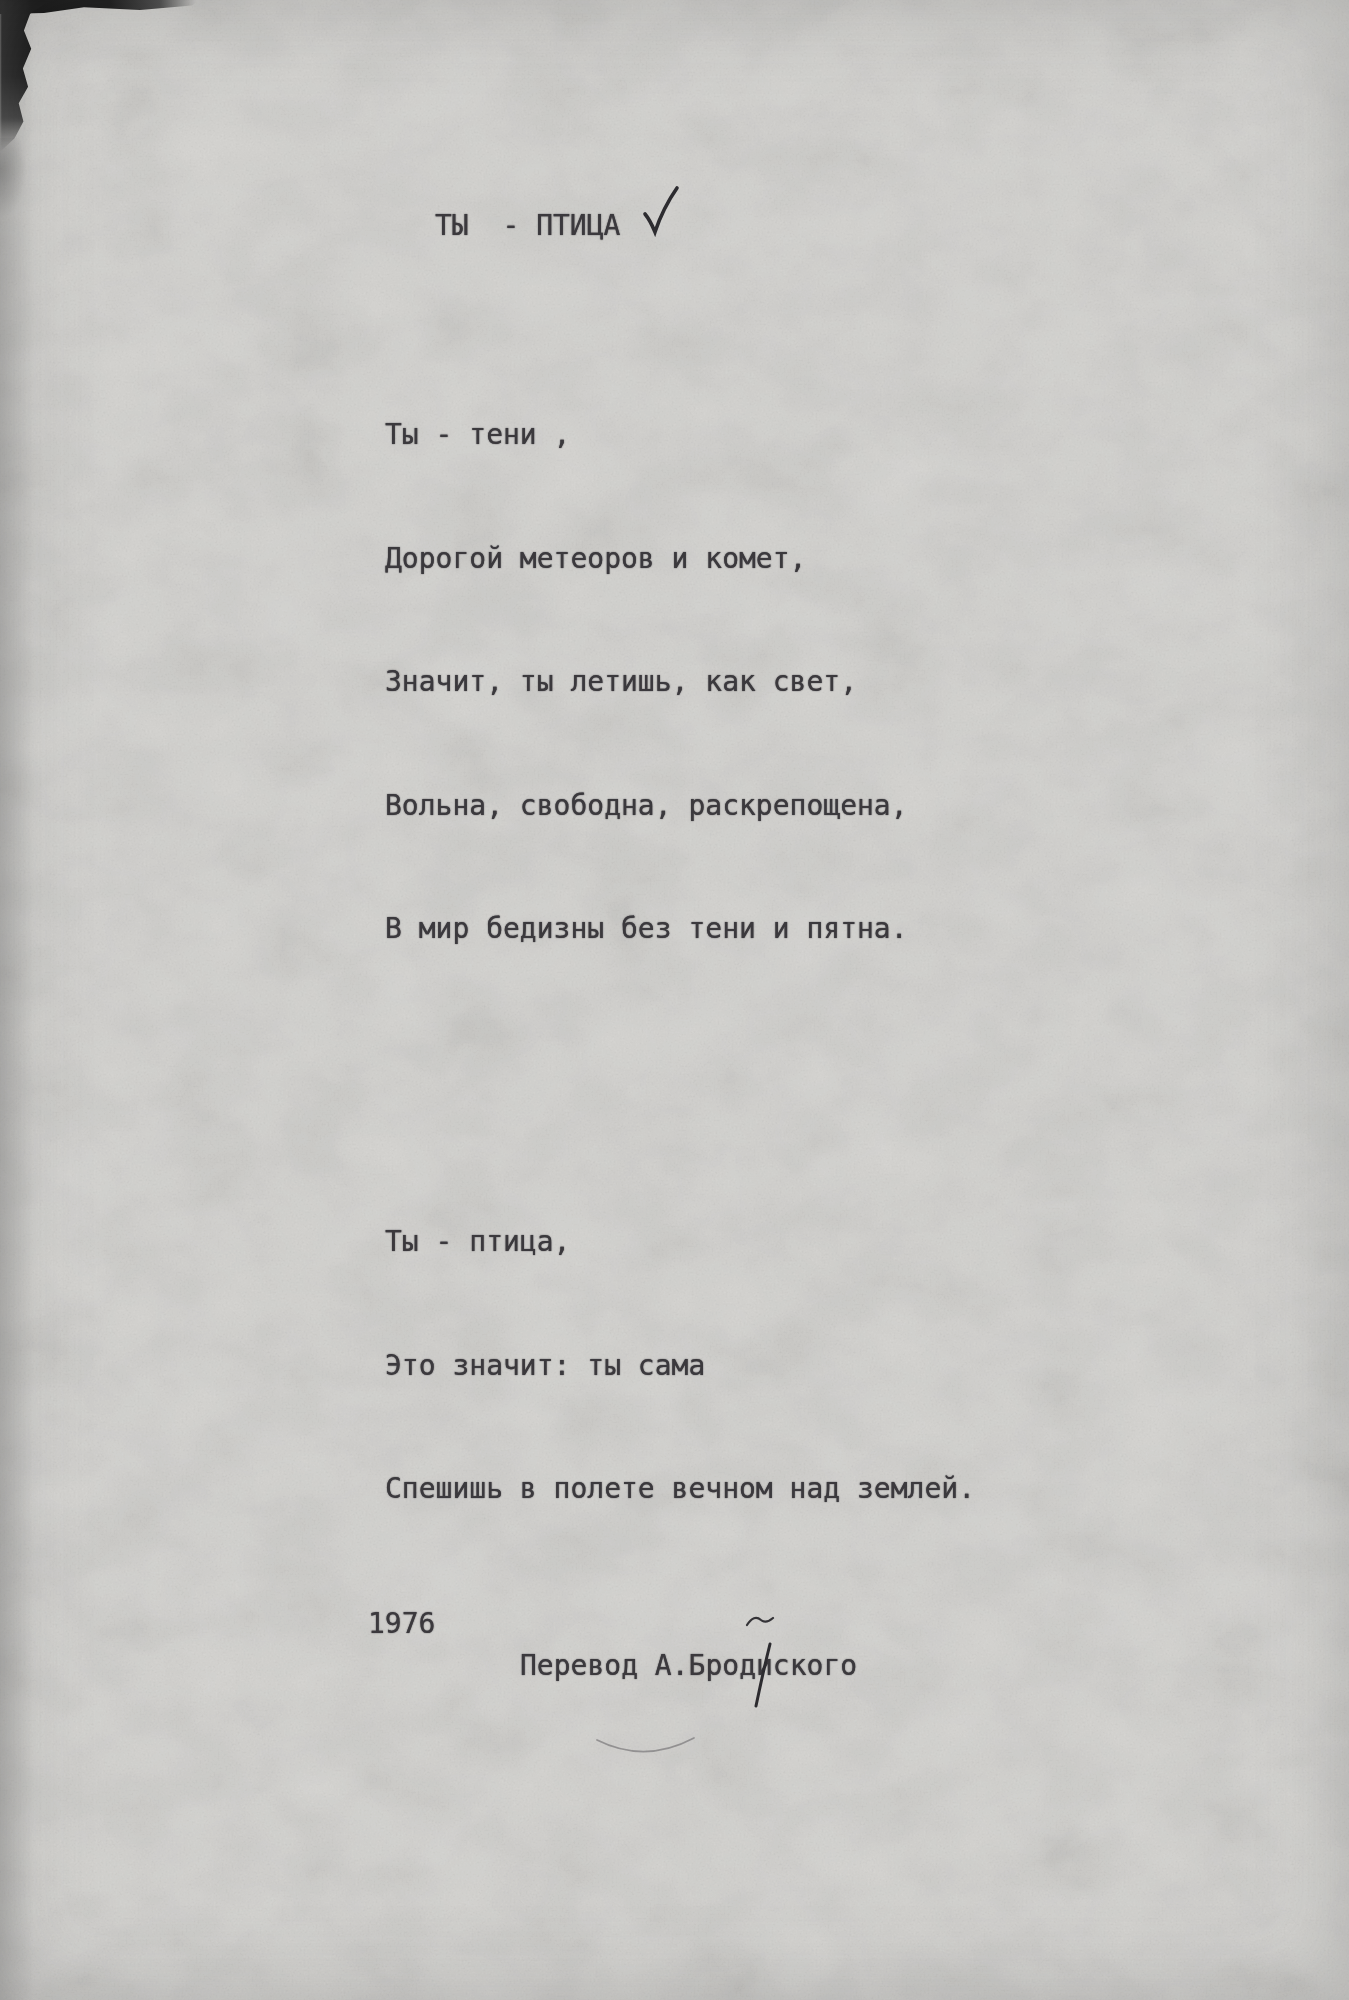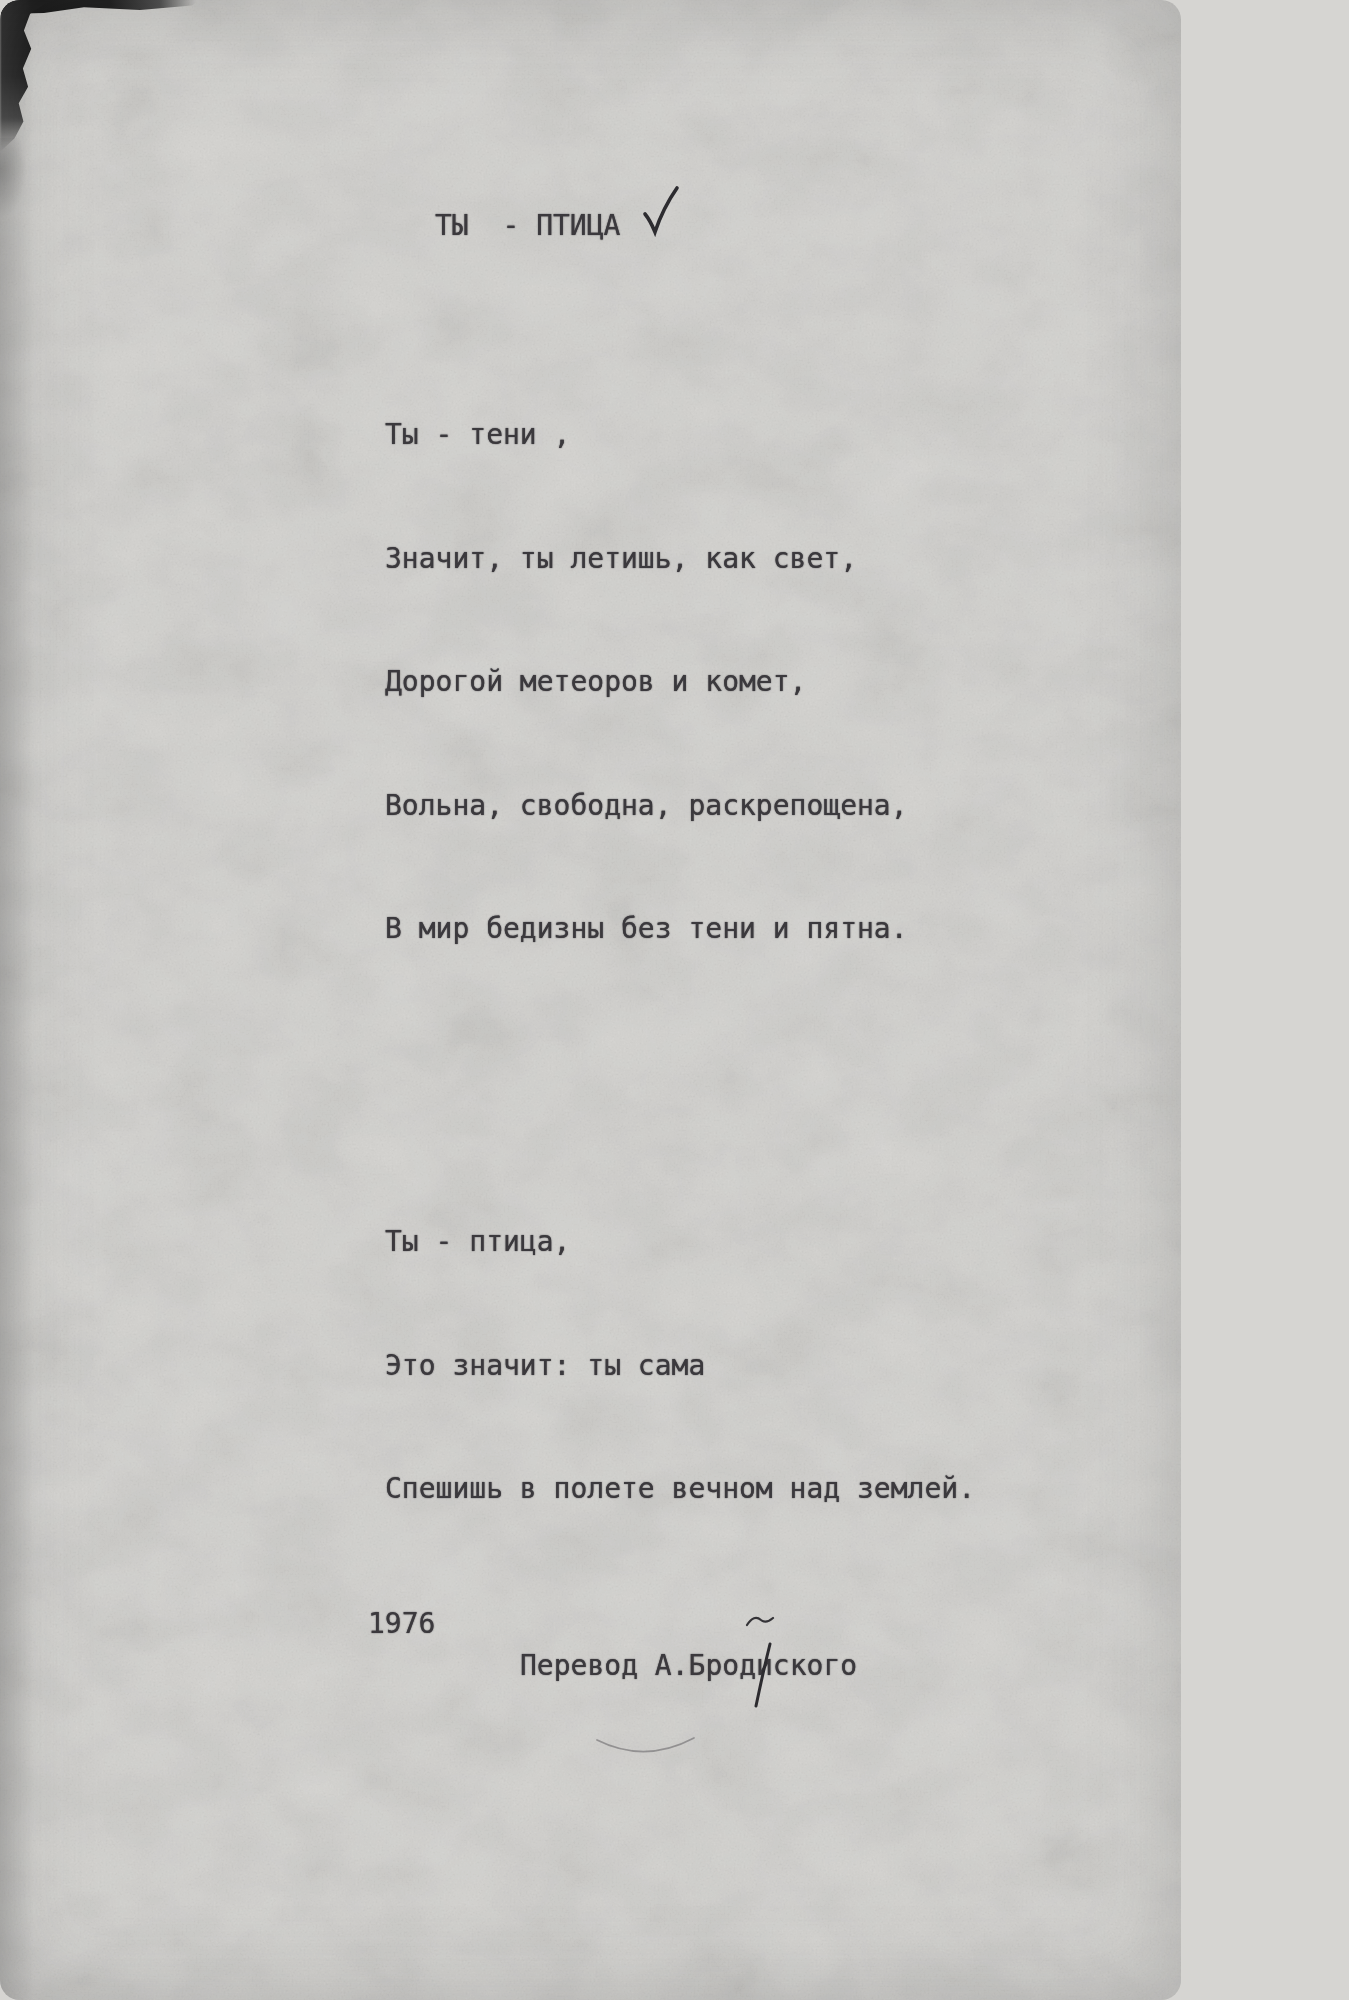--- a/index.html
+++ b/index.html
@@ -1,23 +1,22 @@
 <!DOCTYPE html>
 <html><head>
 <meta charset="utf-8">
 <style>
   html,body{margin:0;padding:0;background:#d6d5d2;}
   .page{
     position:relative;
-    width:1181px;height:2000px;
+    width:1349px;height:2000px;
     background:#d6d5d2;
     overflow:hidden;
     font-family:"DejaVu Sans Mono","Liberation Mono",monospace;
     color:#3b393d;
-    border-radius:20px;
   }
   
   .grain{position:absolute;left:0;top:0;width:1349px;height:2000px;pointer-events:none;}
   .g-fine{opacity:.13;mix-blend-mode:multiply;}
   .g-mottle{opacity:.22;mix-blend-mode:multiply;}
   .g-light{opacity:.11;mix-blend-mode:screen;}
   .vignette{position:absolute;inset:0;pointer-events:none;
     box-shadow:inset 0 0 90px rgba(95,95,95,.28);}
   .leftshade{position:absolute;left:0;top:0;width:34px;height:100%;pointer-events:none;
     background:linear-gradient(90deg,rgba(95,95,95,.25),rgba(95,95,95,0));}
@@ -88,22 +87,22 @@
   <div class="vignette"></div>
 
   <div class="tw title">ТЫ  - ПТИЦА</div>
   <svg class="mark checkmark" width="40" height="56" viewBox="0 0 40 56">
     <path d="M4 30 Q 9 36 14 48 Q 22 24 36 4" fill="none" stroke="#2d2c30" stroke-width="3.6" stroke-linecap="round"></path>
   </svg>
 
   <div class="tw poem">
     <div class="stanza">
       <div class="line">Ты - тени ,</div>
+      <div class="line">Дорогой метеоров и комет,</div>
       <div class="line">Значит, ты летишь, как свет,</div>
-      <div class="line">Дорогой метеоров и комет,</div>
       <div class="line">Вольна, свободна, раскрепощена,</div>
       <div class="line">В мир бедизны без тени и пятна.</div>
     </div>
     <div class="stanza">
       <div class="line">Ты - птица,</div>
       <div class="line">Это значит: ты сама</div>
       <div class="line">Спешишь в полете вечном над землей.</div>
     </div>
     <div class="stanza">
       

